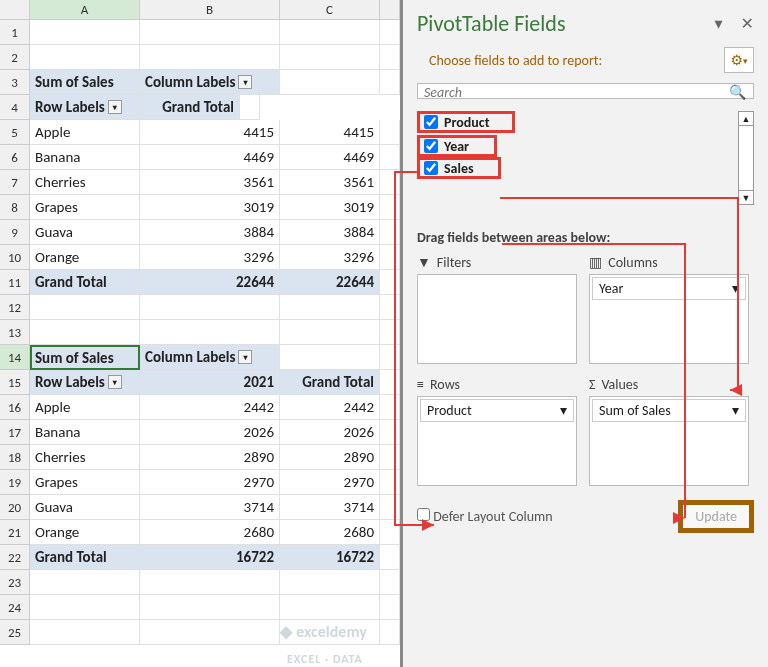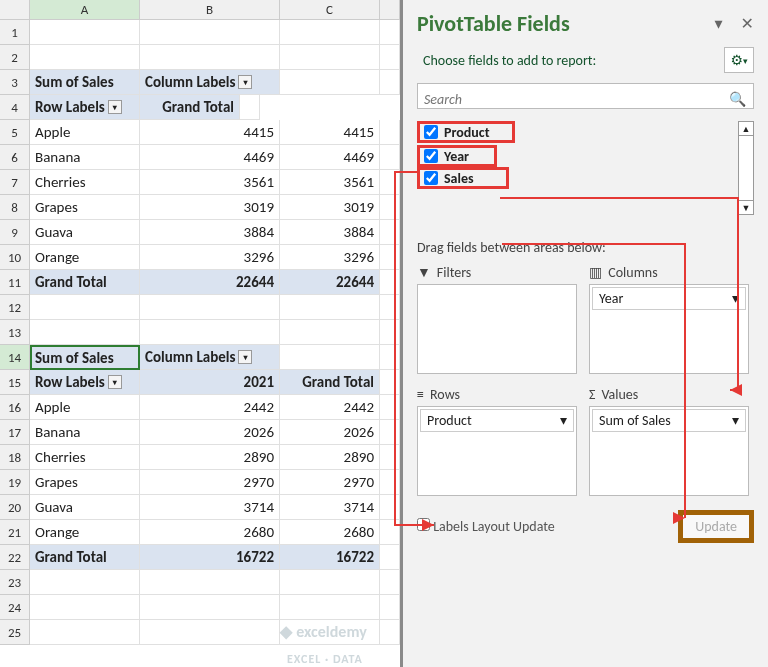--- a/index.html
+++ b/index.html
@@ -22,39 +22,39 @@
 .cell.B { width: 140px; justify-content: flex-end; }
 .cell.C { width: 100px; justify-content: flex-end; }
 .cell.D { width: 20px; }
 .cell.hdr { background: #dae3f0; font-weight: bold; }
 .cell.gt { font-weight: bold; background: #dae3f0; }
 .cell.selected { border: 2px solid #2e7d32; padding: 0 3px; font-weight: bold; background: #dae3f0; }
 .dropdown-btn { width: 14px; height: 14px; border: 1px solid #999; background: #f5f5f5; margin-left: 3px; display: inline-flex; align-items: center; justify-content: center; font-size: 8px; }
 
 .pane { position: absolute; left: 400px; top: 0; width: 368px; height: 667px; background: #f2f2f2; border-left: 3px solid #8a8a8a; padding: 10px 14px; }
 .pane-title-row { display: flex; align-items: center; justify-content: space-between; margin-bottom: 10px; }
-.pane-title { font-size: 22px; color: #3b7a3b; font-weight: 700; }
+.pane-title { font-size: 22px; color: #3b7a3b; font-weight: 400; }
 .pane-ctrl { display: flex; gap: 18px; align-items: center; }
 .pane-ctrl span { font-size: 16px; color: #666; cursor: pointer; }
-.choose-row { display: flex; align-items: center; justify-content: space-between; margin: 6px 0 10px 6px; font-size: 14px; color: #14532d; }
+.choose-row { display: flex; align-items: center; justify-content: space-between; margin: 6px 0 10px 12px; font-size: 14px; color: #a16207; }
 .gear { width: 30px; height: 26px; border: 1px solid #bbb; background: #fff; display: flex; align-items: center; justify-content: center; font-size: 14px; }
-.search-box { display: flex; align-items: flex-end; border: 1px solid #bbb; background: #fff; height: 26px; padding: 0 6px; margin-bottom: 12px; }
+.search-box { display: flex; align-items: flex-start; border: 1px solid #bbb; background: #fff; height: 16px; padding: 0 6px; margin-bottom: 12px; }
 .search-box input { flex: 1; border: none; outline: none; font-size: 14px; font-style: italic; color: #888; background: transparent; }
 .search-box .mag { font-size: 14px; color: #666; }
 
 .fields-list { position: relative; height: 100px; }
 .field-row { display: flex; align-items: center; height: 22px; padding: 2px 4px; font-size: 14px; gap: 6px; }
 .field-row input[type=checkbox] { width: 14px; height: 14px; }
 .field-row.bold span { font-weight: bold; }
 .redbox { border: 3px solid #e53935; }
 .scroll-track { position: absolute; right: 0; top: 0; width: 16px; height: 94px; border: 1px solid #999; background: #fff; display: flex; flex-direction: column; justify-content: space-between; }
 .scroll-arr { height: 14px; display: flex; align-items: center; justify-content: center; font-size: 9px; border-bottom: 1px solid #999; }
 .scroll-arr.dn { border-bottom: none; border-top: 1px solid #999; }
 
-.drag-label { margin: 18px 0 8px 0; font-size: 14px; color: #444; }
+.drag-label { margin: 18px 0 8px 0; font-size: 14px; color: #444; font-weight: bold; }
 .areas { display: flex; flex-wrap: wrap; gap: 12px; }
 .area { width: 160px; }
 .area-hdr { display: flex; align-items: center; gap: 6px; font-size: 14px; color: #444; margin-bottom: 3px; }
 .area-box { height: 90px; border: 1px solid #bbb; background: #fff; padding: 2px; }
 .area-item { display: flex; align-items: center; justify-content: space-between; background: #fff; border: 1px solid #ccc; padding: 2px 6px; font-size: 14px; margin-bottom: 2px; }
 .defer-row { display: flex; align-items: center; justify-content: space-between; margin-top: 14px; font-size: 14px; color: #555; }
 .update-btn { border: 5px solid #a16207; background: #f8f8f8; padding: 3px 12px; color: #aaa; font-size: 14px; }
 
 .watermark { position: absolute; left: 280px; top: 622px; font-size: 16px; color: #cfd8dc; font-weight: bold; display: flex; align-items: center; gap: 4px; }
 .watermark .sub { font-size: 12px; letter-spacing: 1px; color: #cfd8dc; position: absolute; top: 18px; left: 7px; margin-top: 12px; }
@@ -287,21 +287,21 @@
 
   <div class="fields-list">
     <div class="field-row bold redbox" style="width:98px">
         <input type="checkbox" checked="" style="">
         <span>Product</span>
       </div>
     <div class="field-row bold redbox" style="width:80px;margin-top:2px">
         <input type="checkbox" checked="" style="">
         <span>Year</span>
       </div>
-    <div class="field-row bold redbox" style="width:92px">
+    <div class="field-row bold redbox" style="width:84px">
         <input type="checkbox" checked="" style="">
         <span>Sales</span>
       </div>
     <div class="scroll-track">
       <div class="scroll-arr">▲</div>
       <div class="scroll-arr dn">▼</div>
     </div>
   </div>
 
   <div class="drag-label">Drag fields between areas below:</div>
@@ -346,21 +346,21 @@
       <div class="area-box">
         <div class="area-item">
             <span>Sum of Sales</span>
             <span>▾</span>
           </div>
       </div>
     </div>
   </div>
 
   <div class="defer-row">
-    <label><input type="checkbox" style=""> <span>Labels Layout Update</span></label>
+    <label><input type="checkbox" style=""> <span>Defer Layout Column</span></label>
     <button class="update-btn">Update</button>
   </div>
 </div>
 
 <svg class="arrows" width="768" height="667">
   <defs>
       <marker id="ah" markerWidth="8" markerHeight="8" refX="6" refY="3" orient="auto">
         <path d="M0,0 L6,3 L0,6 Z" fill="#e53935"></path>
       </marker>
     </defs>

